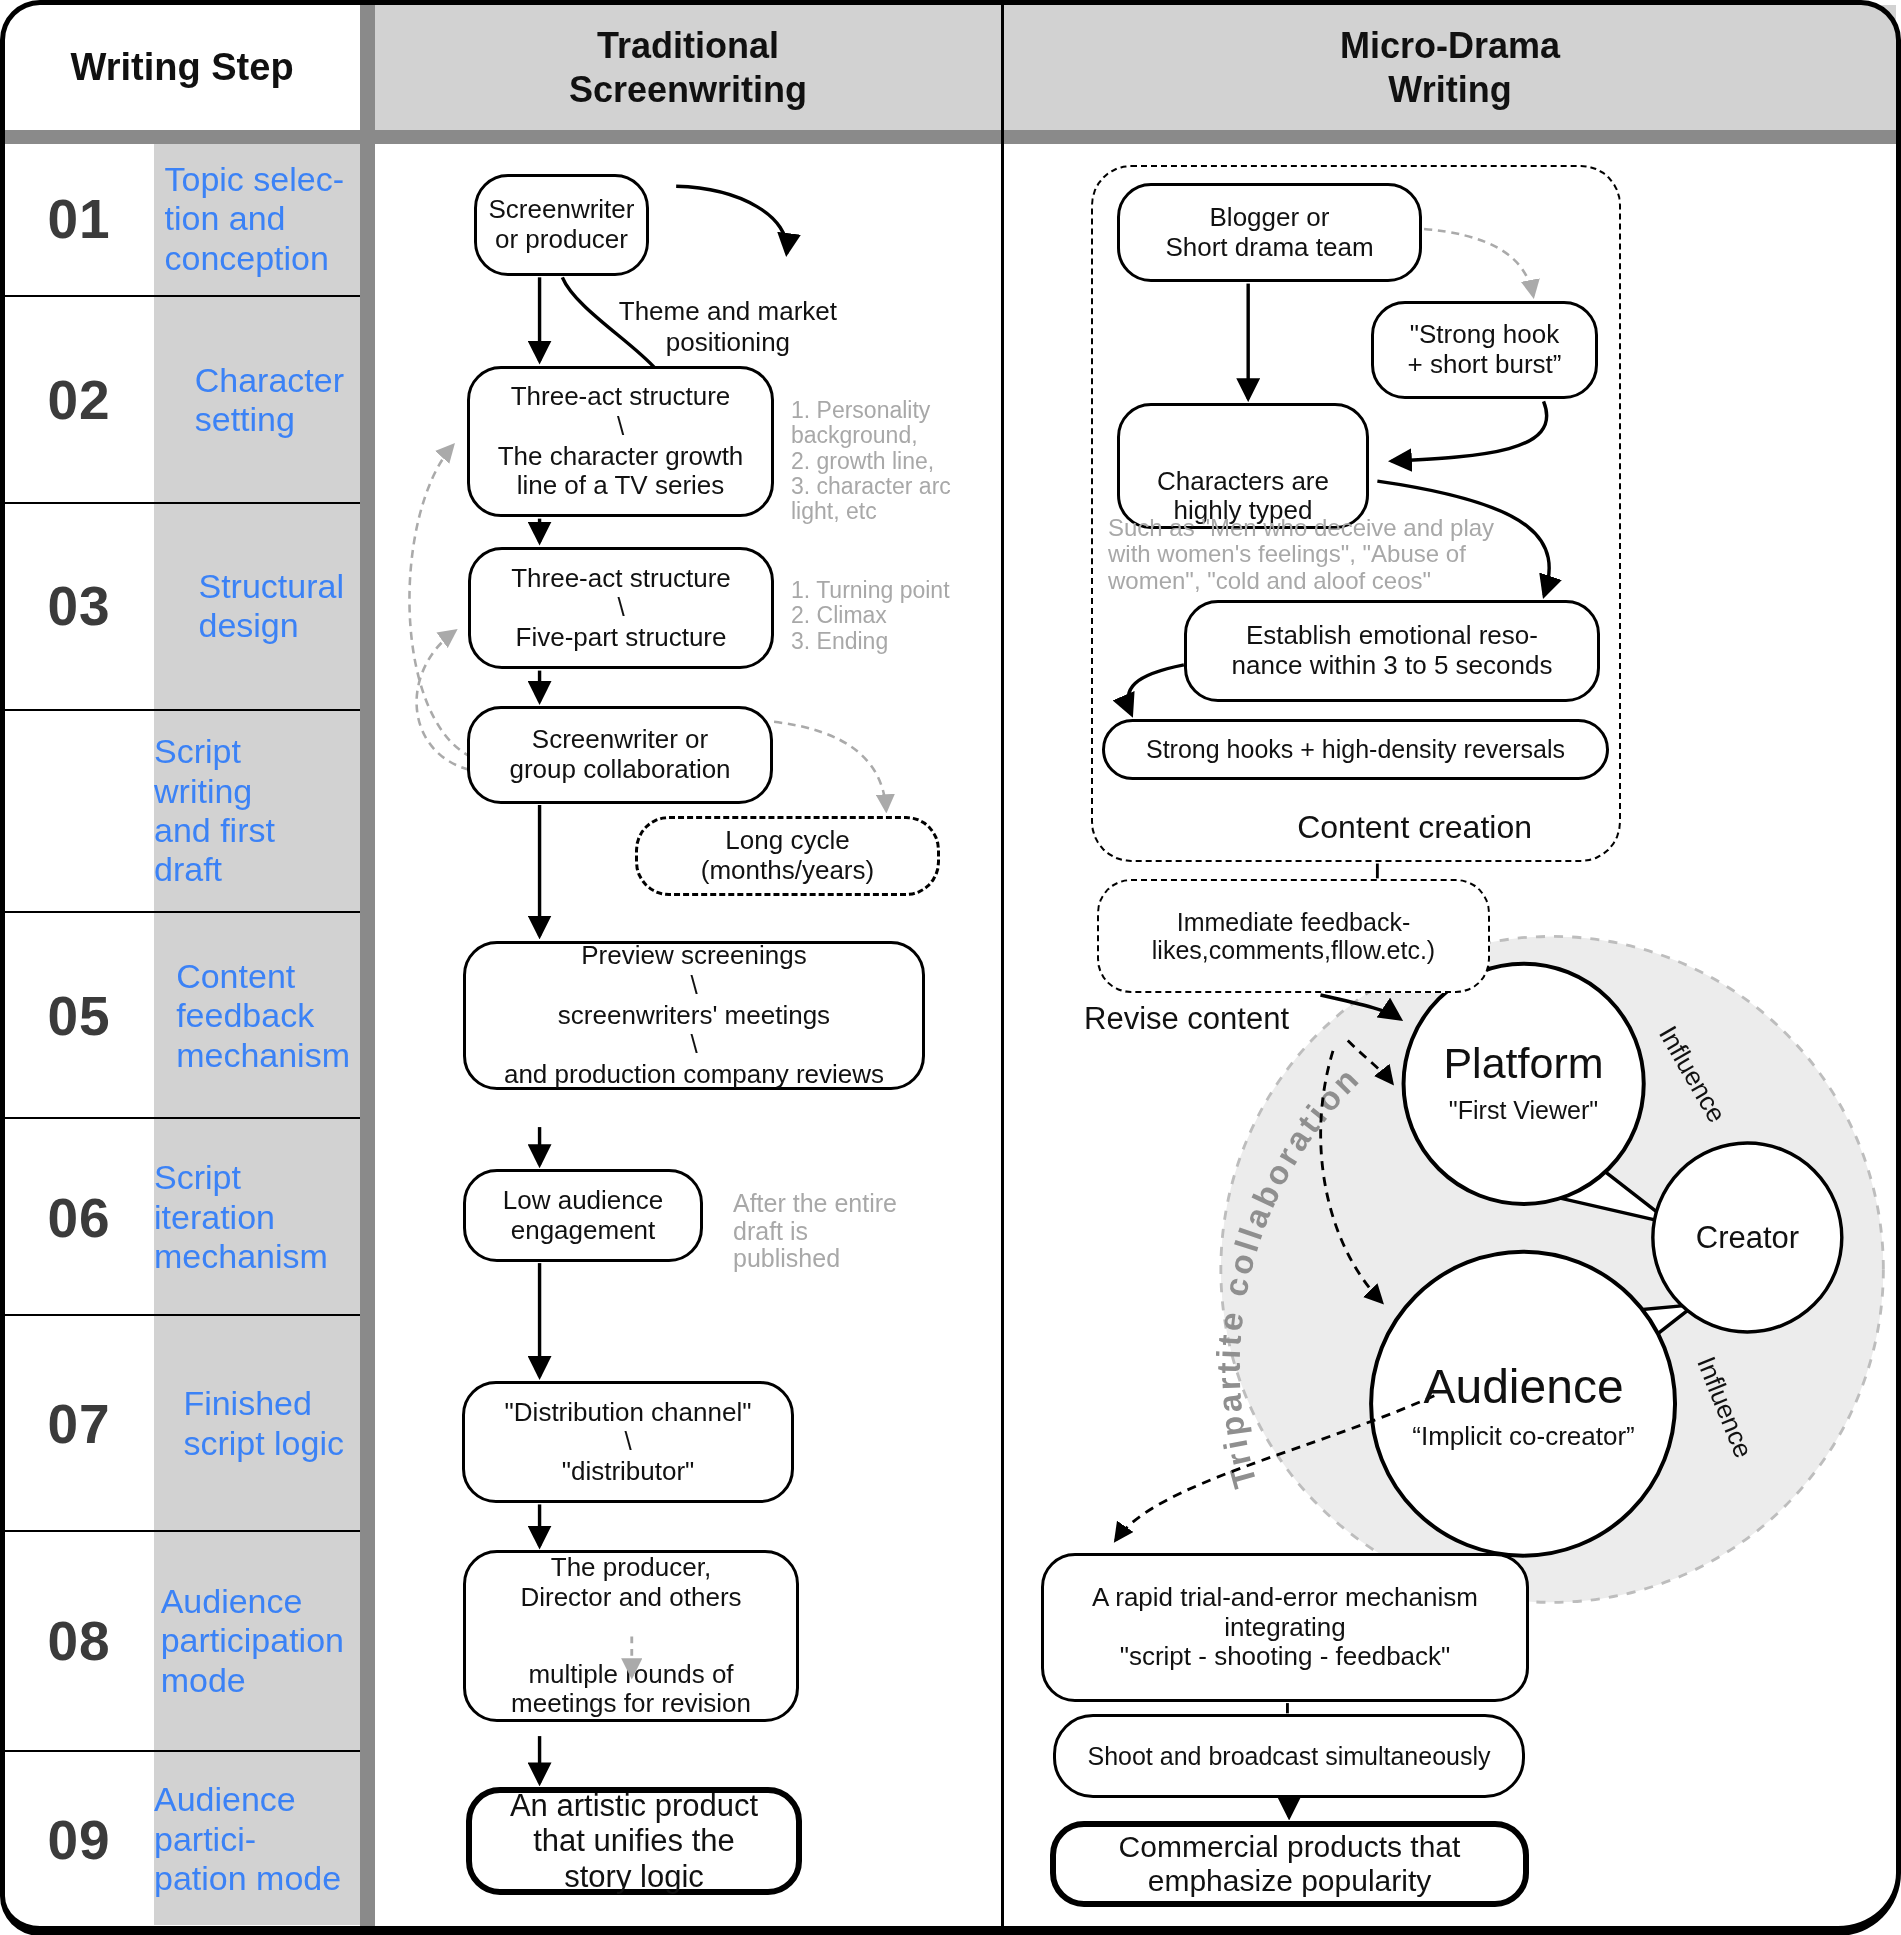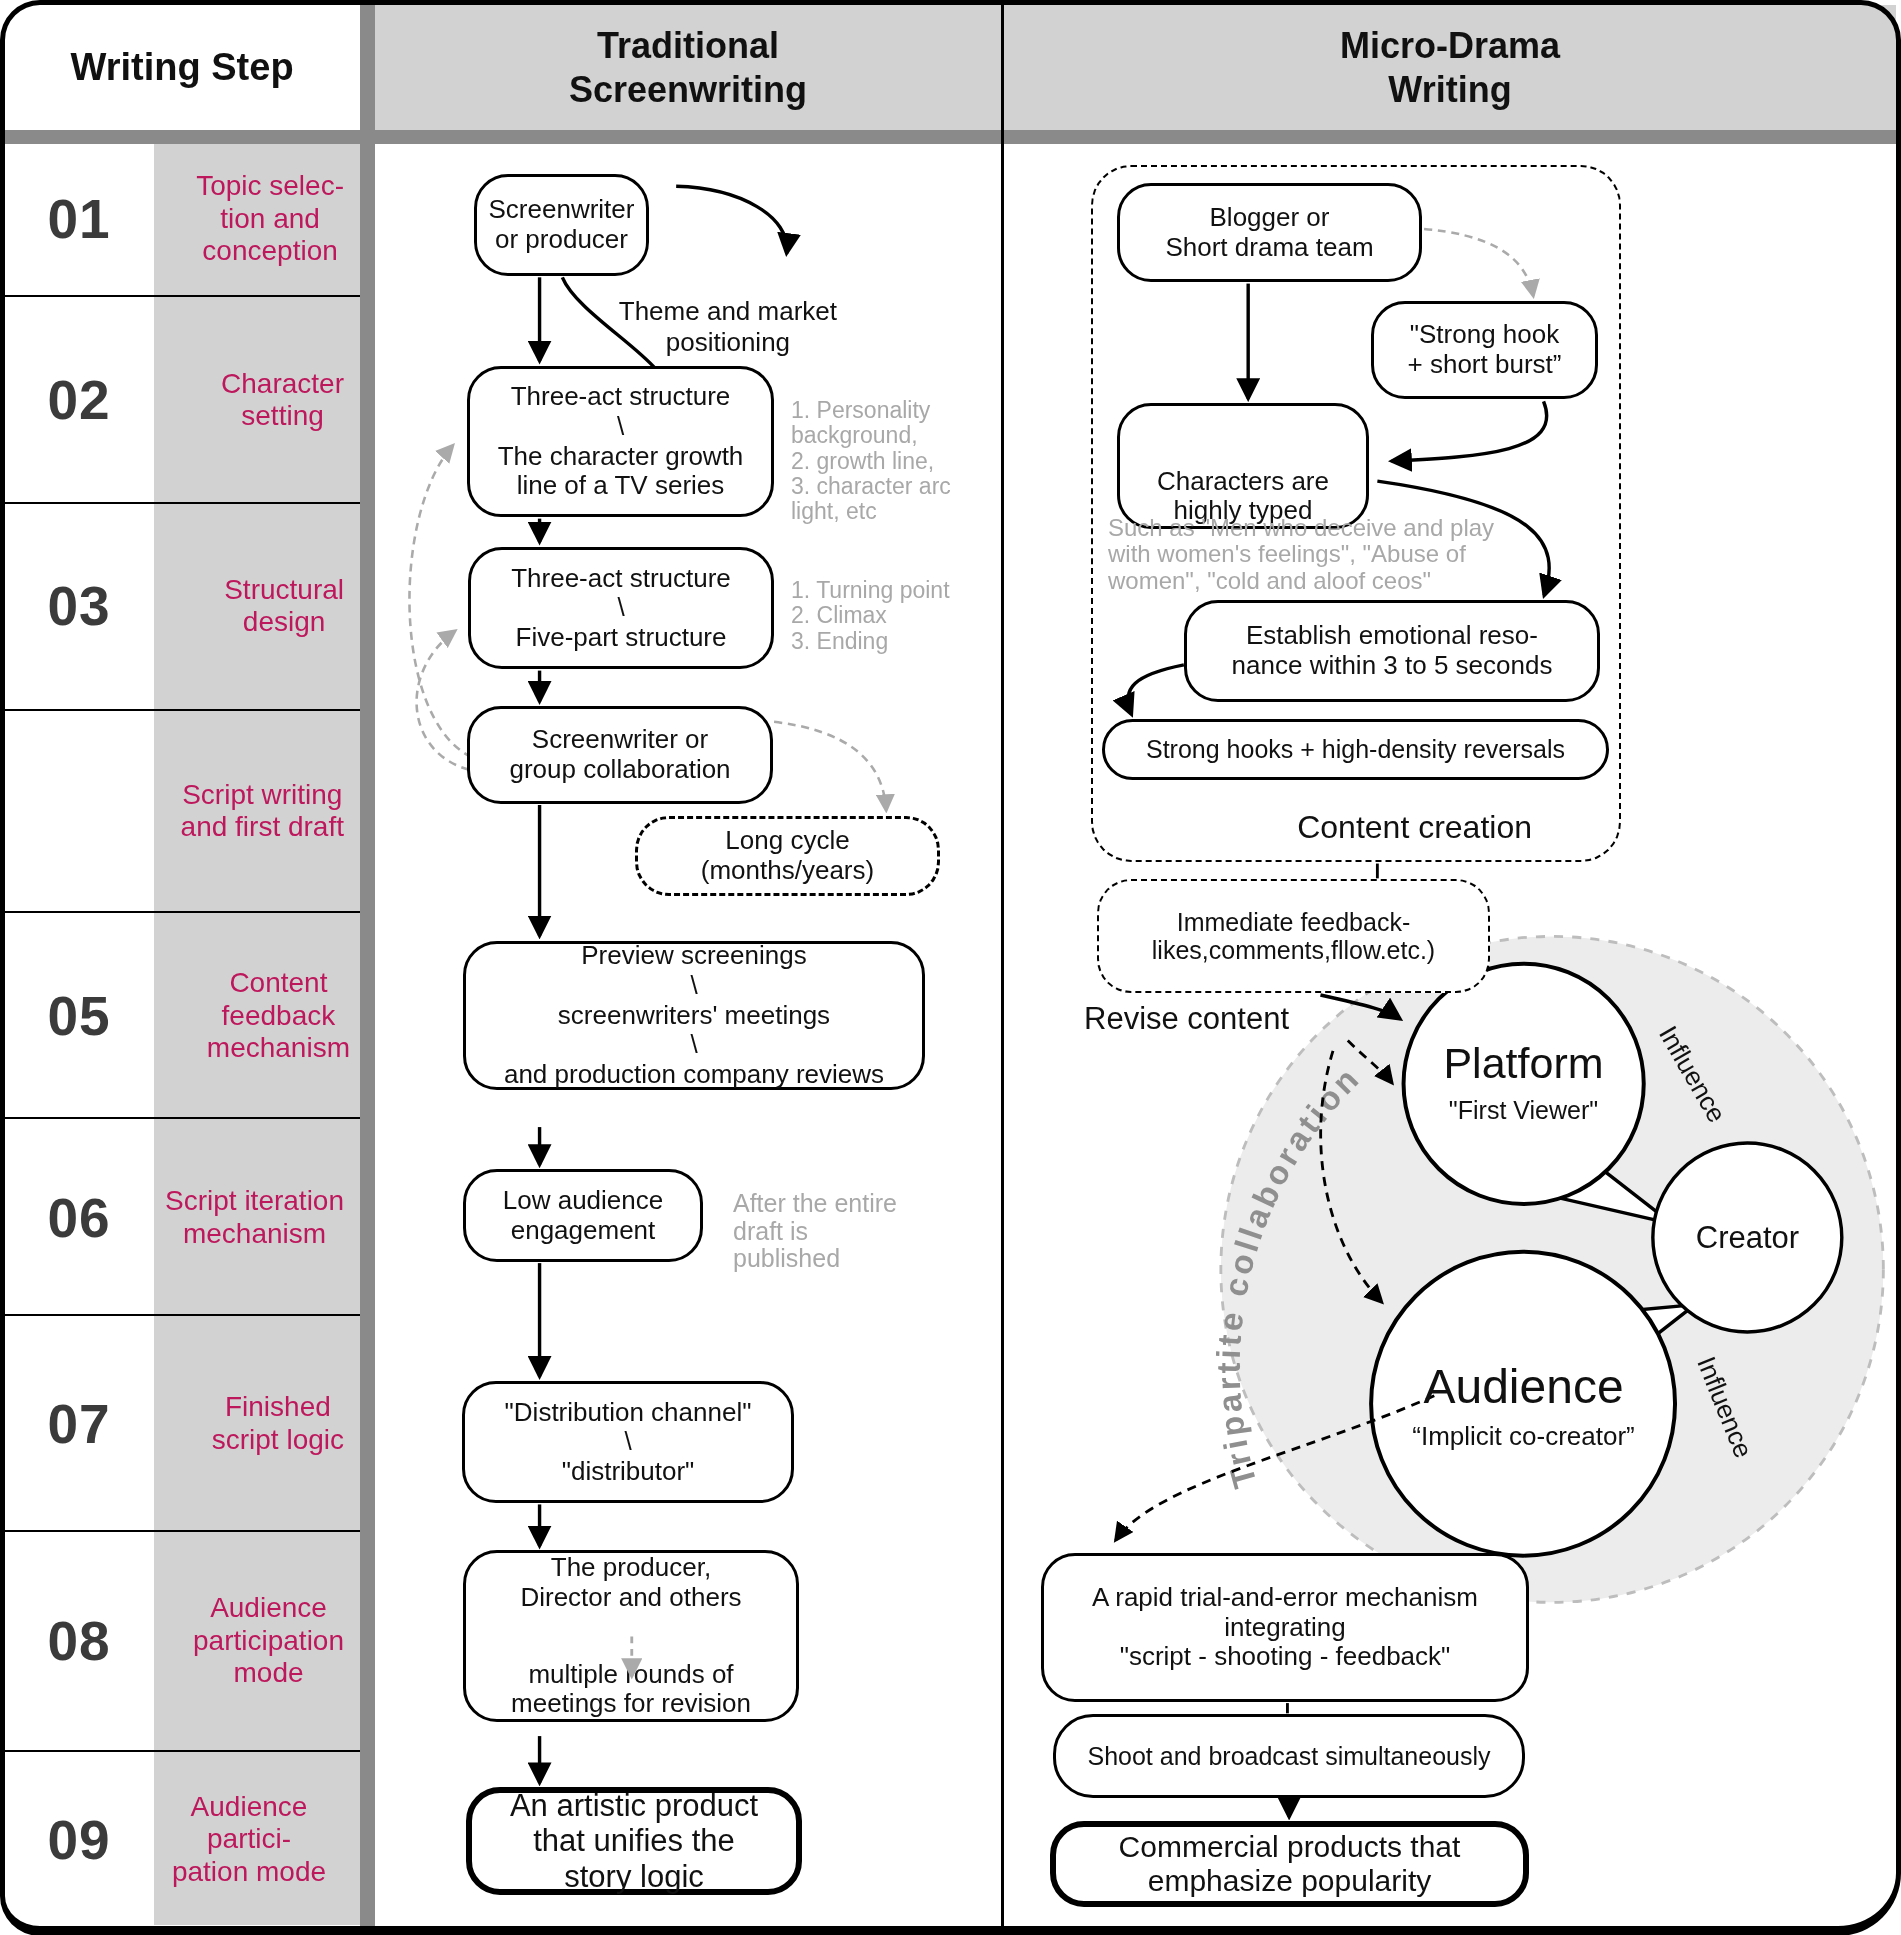--- a/index.html
+++ b/index.html
@@ -6,21 +6,21 @@
   #stage{position:relative;width:1901px;height:1936px;background:#fff;
          font-family:"Liberation Sans",sans-serif;color:#111;overflow:hidden;}
   .abs{position:absolute;}
   .pre{white-space:pre-line;}
   .ctr{display:flex;align-items:center;justify-content:center;text-align:center;}
   .frame{position:absolute;left:0;top:0;width:1901px;height:1936px;box-sizing:border-box;
          border:5.1px solid #000;border-bottom-width:10.2px;border-radius:40px 40px 63px 40px;z-index:4;pointer-events:none;}
   .cell{position:absolute;box-sizing:border-box;}
   .hdr{font-weight:bold;font-size:36px;line-height:1.22;}
   .stepnum{font-weight:800;font-size:55px;color:#3b3b3b;letter-spacing:1.1px;}
-  .steplabel{font-size:28px;color:#be185d;line-height:1.16;text-align:center;}
+  .steplabel{font-size:34px;color:#3b82f6;line-height:1.16;text-align:left;}
   .box{position:absolute;box-sizing:border-box;background:#fff;border:3.4px solid #000;border-radius:34px;
        display:flex;align-items:center;justify-content:center;text-align:center;
        font-size:26px;line-height:1.14;white-space:pre-line;z-index:2;}
   .box.heavy{border-width:6.8px;}
   .dash{border-style:dashed;}
   .note{position:absolute;color:#a8a8a8;font-size:23px;line-height:1.1;white-space:pre-line;z-index:2;}
   .lbl{position:absolute;font-size:26px;line-height:1.18;white-space:pre-line;z-index:2;justify-content:flex-end;}
   svg{position:absolute;left:0;top:0;pointer-events:none;}
   #layer-arrows{z-index:1;}
   #layer-top{z-index:3;}

